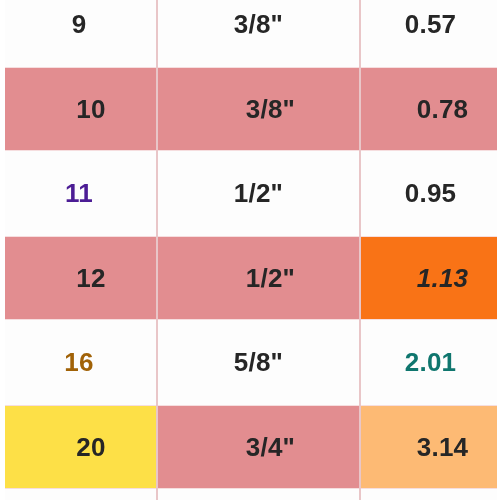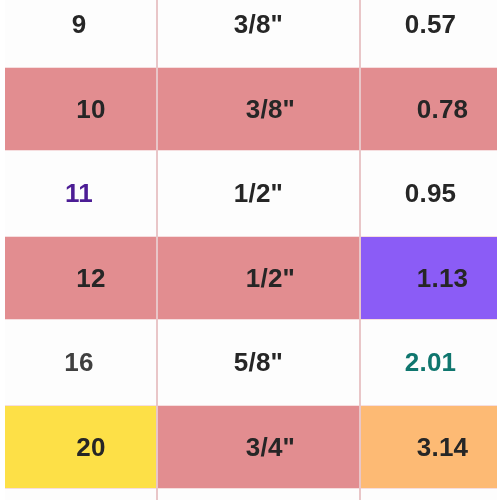--- a/index.html
+++ b/index.html
@@ -151,26 +151,26 @@
             <span class="cell-text">0.95</span>
           </td>
         </tr>
         <tr class="row-highlight">
           <td class="col-size" style="background-color: rgb(226, 141, 144); color: rgb(38, 38, 38);">
             <span class="cell-text">12</span>
           </td>
           <td class="col-fraction" style="background-color: rgb(226, 141, 144); color: rgb(38, 38, 38);">
             <span class="cell-text">1/2"</span>
           </td>
-          <td class="col-value" style="background-color: #8b5cf6; color: rgb(38, 38, 38);">
+          <td class="col-value" style="background-color: #f97316; color: rgb(38, 38, 38); font-style: italic;">
             <span class="cell-text">1.13</span>
           </td>
         </tr>
         <tr class="row-plain">
-          <td class="col-size" style="background-color: rgb(253, 253, 253); color: #404040;">
+          <td class="col-size" style="background-color: rgb(253, 253, 253); color: #a16207;">
             <span class="cell-text">16</span>
           </td>
           <td class="col-fraction" style="background-color: rgb(253, 253, 253); color: rgb(38, 38, 38);">
             <span class="cell-text">5/8"</span>
           </td>
           <td class="col-value" style="background-color: rgb(253, 253, 253); color: #0f766e;">
             <span class="cell-text">2.01</span>
           </td>
         </tr>
         <tr class="row-highlight">

